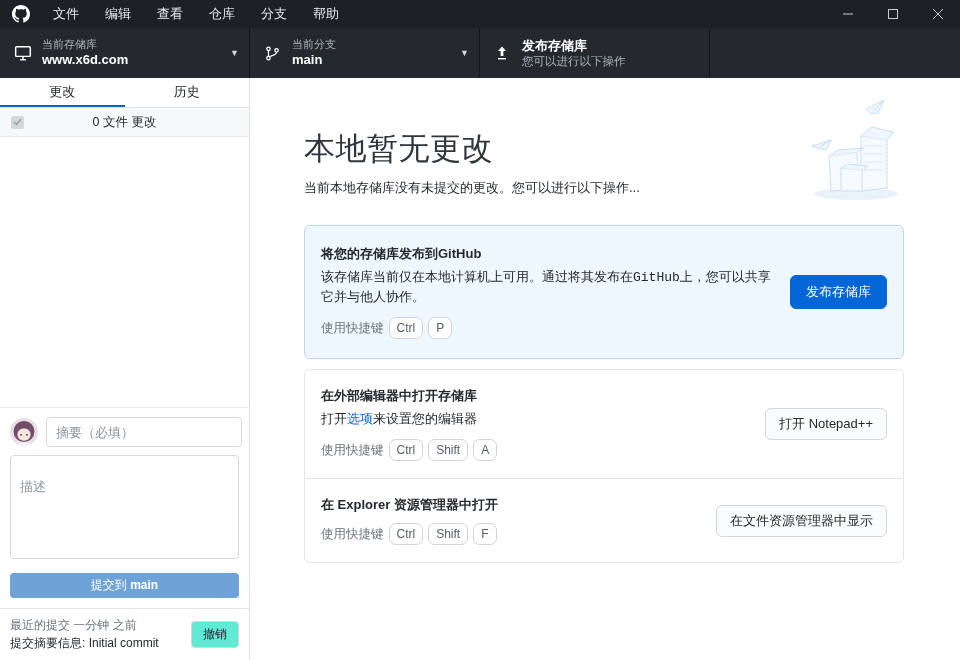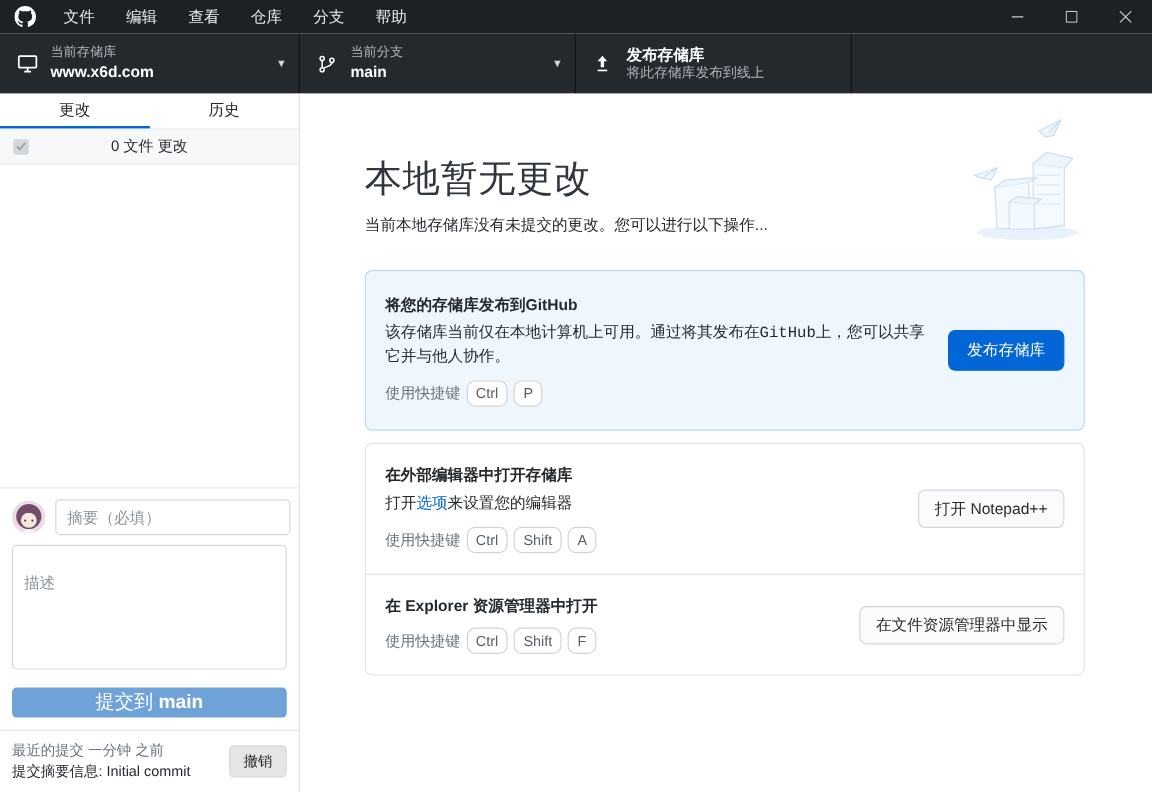--- a/index.html
+++ b/index.html
@@ -41,27 +41,27 @@
   .checkbox { width:13px; height:13px; background:#d5d8db; border-radius:2px; margin-left:11px; display:flex; align-items:center; justify-content:center; }
   .file-count { position:absolute; left:0; right:0; text-align:center; font-size:12.5px; color:#24292e; }
   .spacer { flex:1; }
 
   .commit-form { border-top:1px solid #e9ebee; padding:9px 10px 10px; flex:0 0 auto; }
   .summary-row { display:flex; align-items:center; gap:8px; }
   .avatar { width:28px; height:28px; border-radius:50%; overflow:hidden; flex:0 0 28px; }
   .summary-row input { flex:1; height:30px; border:1px solid #d6d9dc; border-radius:4px; padding:0 9px; font-size:13px; font-family:Liberation Sans, sans-serif; color:#24292e; outline:none; }
   .summary-row input::placeholder, textarea::placeholder { color:#8a949e; }
   .commit-form textarea { width:100%; height:104px; margin-top:8px; border:1px solid #d6d9dc; border-radius:4px; padding:22px 9px; font-size:13px; font-family:inherit; resize:none; outline:none; color:#24292e; }
-  .commit-btn { width:100%; height:25px; margin-top:10px; background:#6fa3d8; color:#fff; border:none; border-radius:4px; font-size:16px; font-family:inherit; cursor:default; }
+  .commit-btn { width:100%; height:25px; margin-top:10px; background:#6fa3d8; color:#fff; border:none; border-radius:4px; font-size:12px; font-family:inherit; cursor:default; }
   .commit-btn b { font-weight:bold; }
 
   .recent { border-top:1px solid #e1e4e8; padding:7px 10px 8px; display:flex; align-items:center; flex:0 0 auto; }
   .recent-line1 { font-size:12px; color:#6a737d; line-height:1.5; }
   .recent-line2 { font-size:12px; color:#24292e; line-height:1.5; }
-  .undo-btn { margin-left:auto; background:#e5e5e5; border:1px solid #d4d8dc; border-radius:4px; padding:4px 11px; font-size:12px; font-family:inherit; color:#24292e; cursor:default; }
+  .undo-btn { margin-left:auto; background:#5eead4; border:1px solid #d4d8dc; border-radius:4px; padding:4px 11px; font-size:12px; font-family:inherit; color:#24292e; cursor:default; }
 
   
   .main { flex:1; position:relative; padding:50px 56px 0 54px; background:#fff; }
   .illustration { position:absolute; top:18px; right:52px; width:104px; height:108px; }
   h1 { font-size:31px; font-weight:300; color:#2f363d; letter-spacing:0.5px; }
   .subtitle { font-size:13px; color:#24292e; margin-top:9px; }
 
   .card { width:600px; border-radius:6px; margin-top:28px; }
   .blue-card { background:#eff7fe; border:1px solid #bcd9f3; padding:19px 16px; display:flex; align-items:center; }
   .list-card { border:1px solid #e1e4e8; margin-top:10px; }
@@ -147,21 +147,21 @@
     </button>
     <button class="tb-section publish">
       <span class="tb-icon">
         <svg viewBox="0 0 16 16" width="16" height="16">
             <path d="M8 1.5 L12 6 H9.4 V11 H6.6 V6 H4 Z" fill="#ffffff"></path>
             <rect x="4" y="13" width="8" height="1.4" fill="#ffffff"></rect>
           </svg>
       </span>
       <span class="tb-text">
         <span class="tb-value">发布存储库</span>
-        <span class="tb-sub">将此存储库发布到线上</span>
+        <span class="tb-sub">您可以进行以下操作</span>
       </span>
     </button>
   </div>
 
   <div class="content">
 
     <aside class="sidebar">
       <div class="tabs">
         <div class="tab active">更改</div>
         <div class="tab">历史</div>

